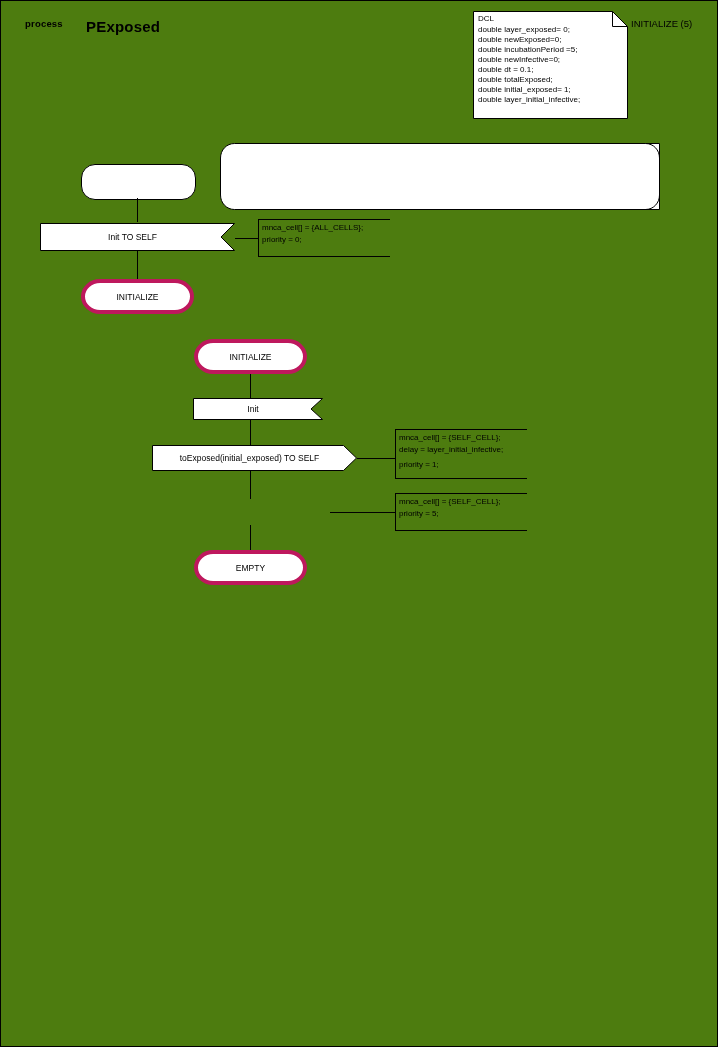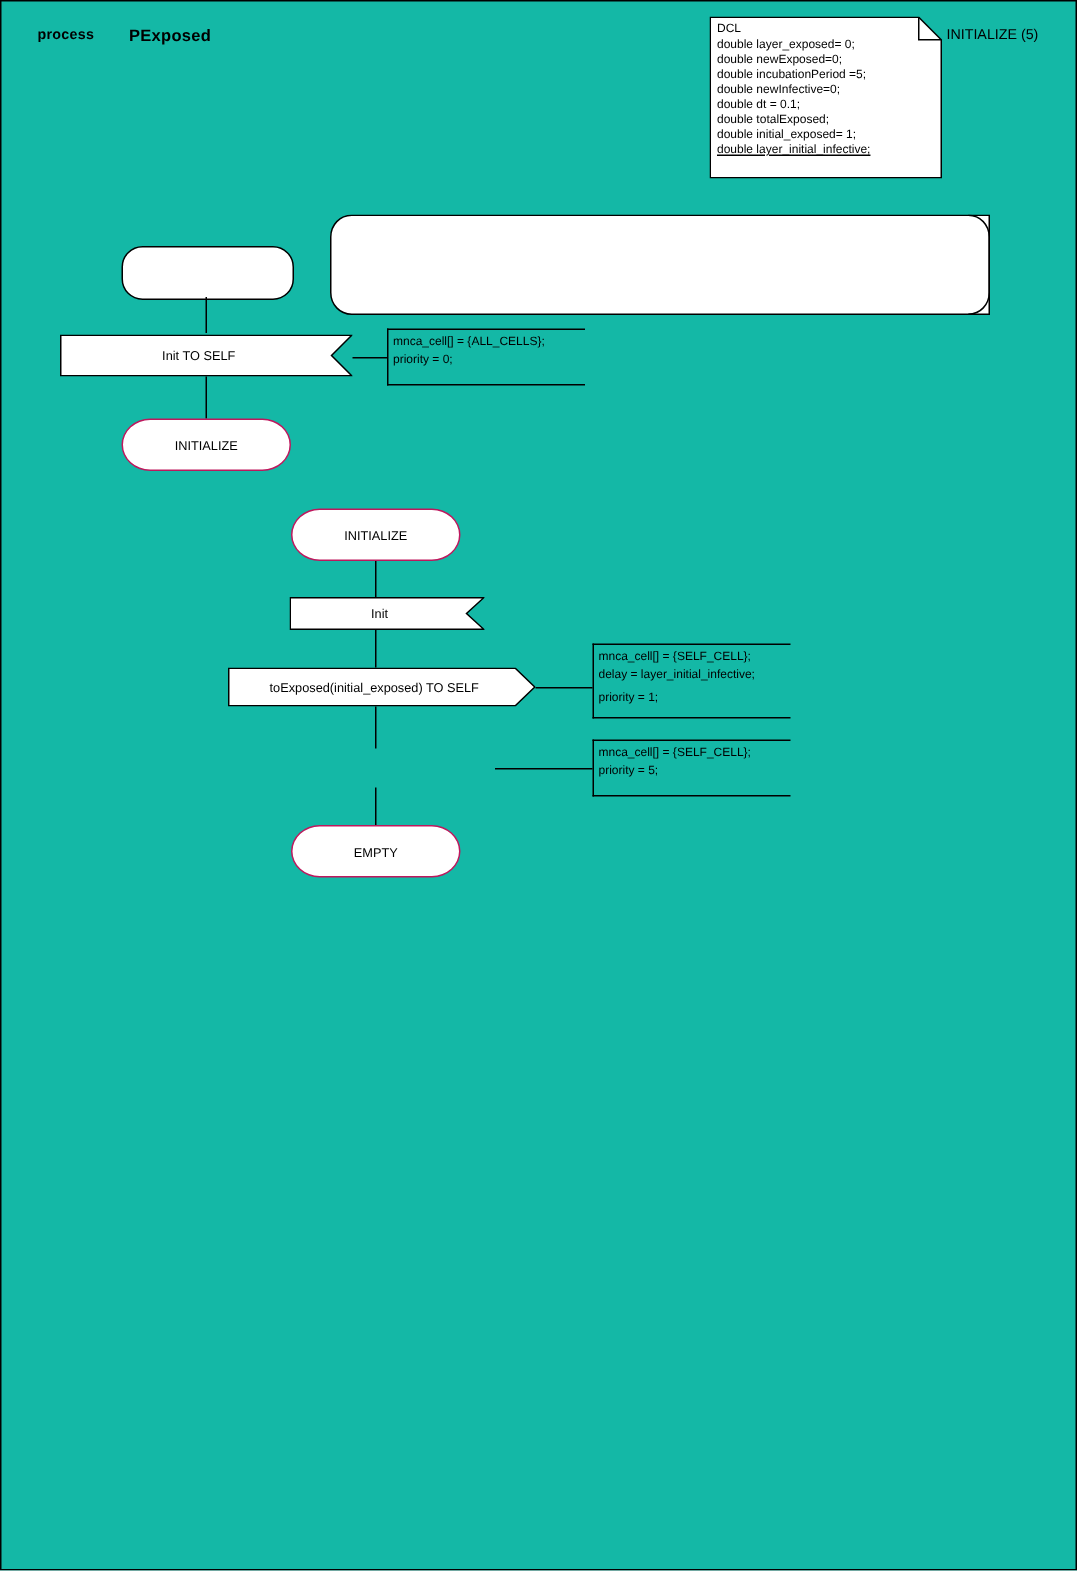--- a/index.html
+++ b/index.html
@@ -6,32 +6,32 @@
   body {
     font-family: "Liberation Sans", sans-serif;
     color:#000000;
   }
   #page {
     position:relative;
     width:718px;
     height:1047px;
     box-sizing:border-box;
     border:1px solid #000000;
-    background:#14b8a6;
+    background:#4d7c0f;
     overflow:hidden;
   }
   .abs { position:absolute; }
 
   .hdr-process {
     left:24px; top:17px;
     font-size:9.5px; font-weight:bold; letter-spacing:0.2px;
   }
   .hdr-name {
     left:85px; top:17px;
-    font-size:11px; font-weight:bold; letter-spacing:0.2px;
+    font-size:15px; font-weight:bold; letter-spacing:0.2px;
   }
   .hdr-page {
     left:630px; top:17px;
     font-size:9.5px;
   }
 
   
   .dcl {
     left:472px; top:10px; width:155px; height:108px;
   }
@@ -48,21 +48,21 @@
 
   
   .start-sym {
     border:1px solid #000000;
     border-radius:14px;
     background:#ffffff;
   }
 
   
   .state-sym {
-    border:1px solid #be185d;
+    border:4px solid #be185d;
     border-radius:24px / 22px;
     background:#ffffff;
     display:flex; align-items:center; justify-content:center;
     font-size:8.5px;
     box-sizing:border-box;
   }
 
   
   .shape svg { display:block; }
   .shape-label {
@@ -105,21 +105,21 @@
       <path d="M139.5,0.5 L139.5,15.5 L154.5,15.5" fill="none" stroke="#000000" stroke-width="1"></path>
     </svg>
     <div class="dcl-text">DCL</div>
     <div class="dcl-text" style="top:14px;">double layer_exposed= 0;</div>
     <div class="dcl-text" style="top:24px;">double newExposed=0;</div>
     <div class="dcl-text" style="top:34px;">double incubationPeriod =5;</div>
     <div class="dcl-text" style="top:44px;">double newInfective=0;</div>
     <div class="dcl-text" style="top:54px;">double dt = 0.1;</div>
     <div class="dcl-text" style="top:64px;">double totalExposed;</div>
     <div class="dcl-text" style="top:74px;">double initial_exposed= 1;</div>
-    <div class="dcl-text" style="top:84px;text-decoration:underline;">double layer_initial_infective;</div>
+    <div class="dcl-text" style="top:84px;">double layer_initial_infective;</div>
   </div>
 
   <div class="abs taskbox">
     <svg width="440" height="67" viewBox="0 0 440 67">
       <path d="M14.5,0.5 L425.5,0.5 L439.5,0.5 L439.5,66.5 L14.5,66.5
                C6.5,66.5 0.5,60.0 0.5,52.0 L0.5,15.0
                C0.5,7.0 6.5,0.5 14.5,0.5 Z" fill="#ffffff" stroke="#000000" stroke-width="1"></path>
       <path d="M425.5,0.5 C433.5,0.5 439.5,7.0 439.5,15.0 L439.5,52.0
                C439.5,60.0 433.5,66.5 425.5,66.5" fill="none" stroke="#000000" stroke-width="1"></path>
     </svg>

